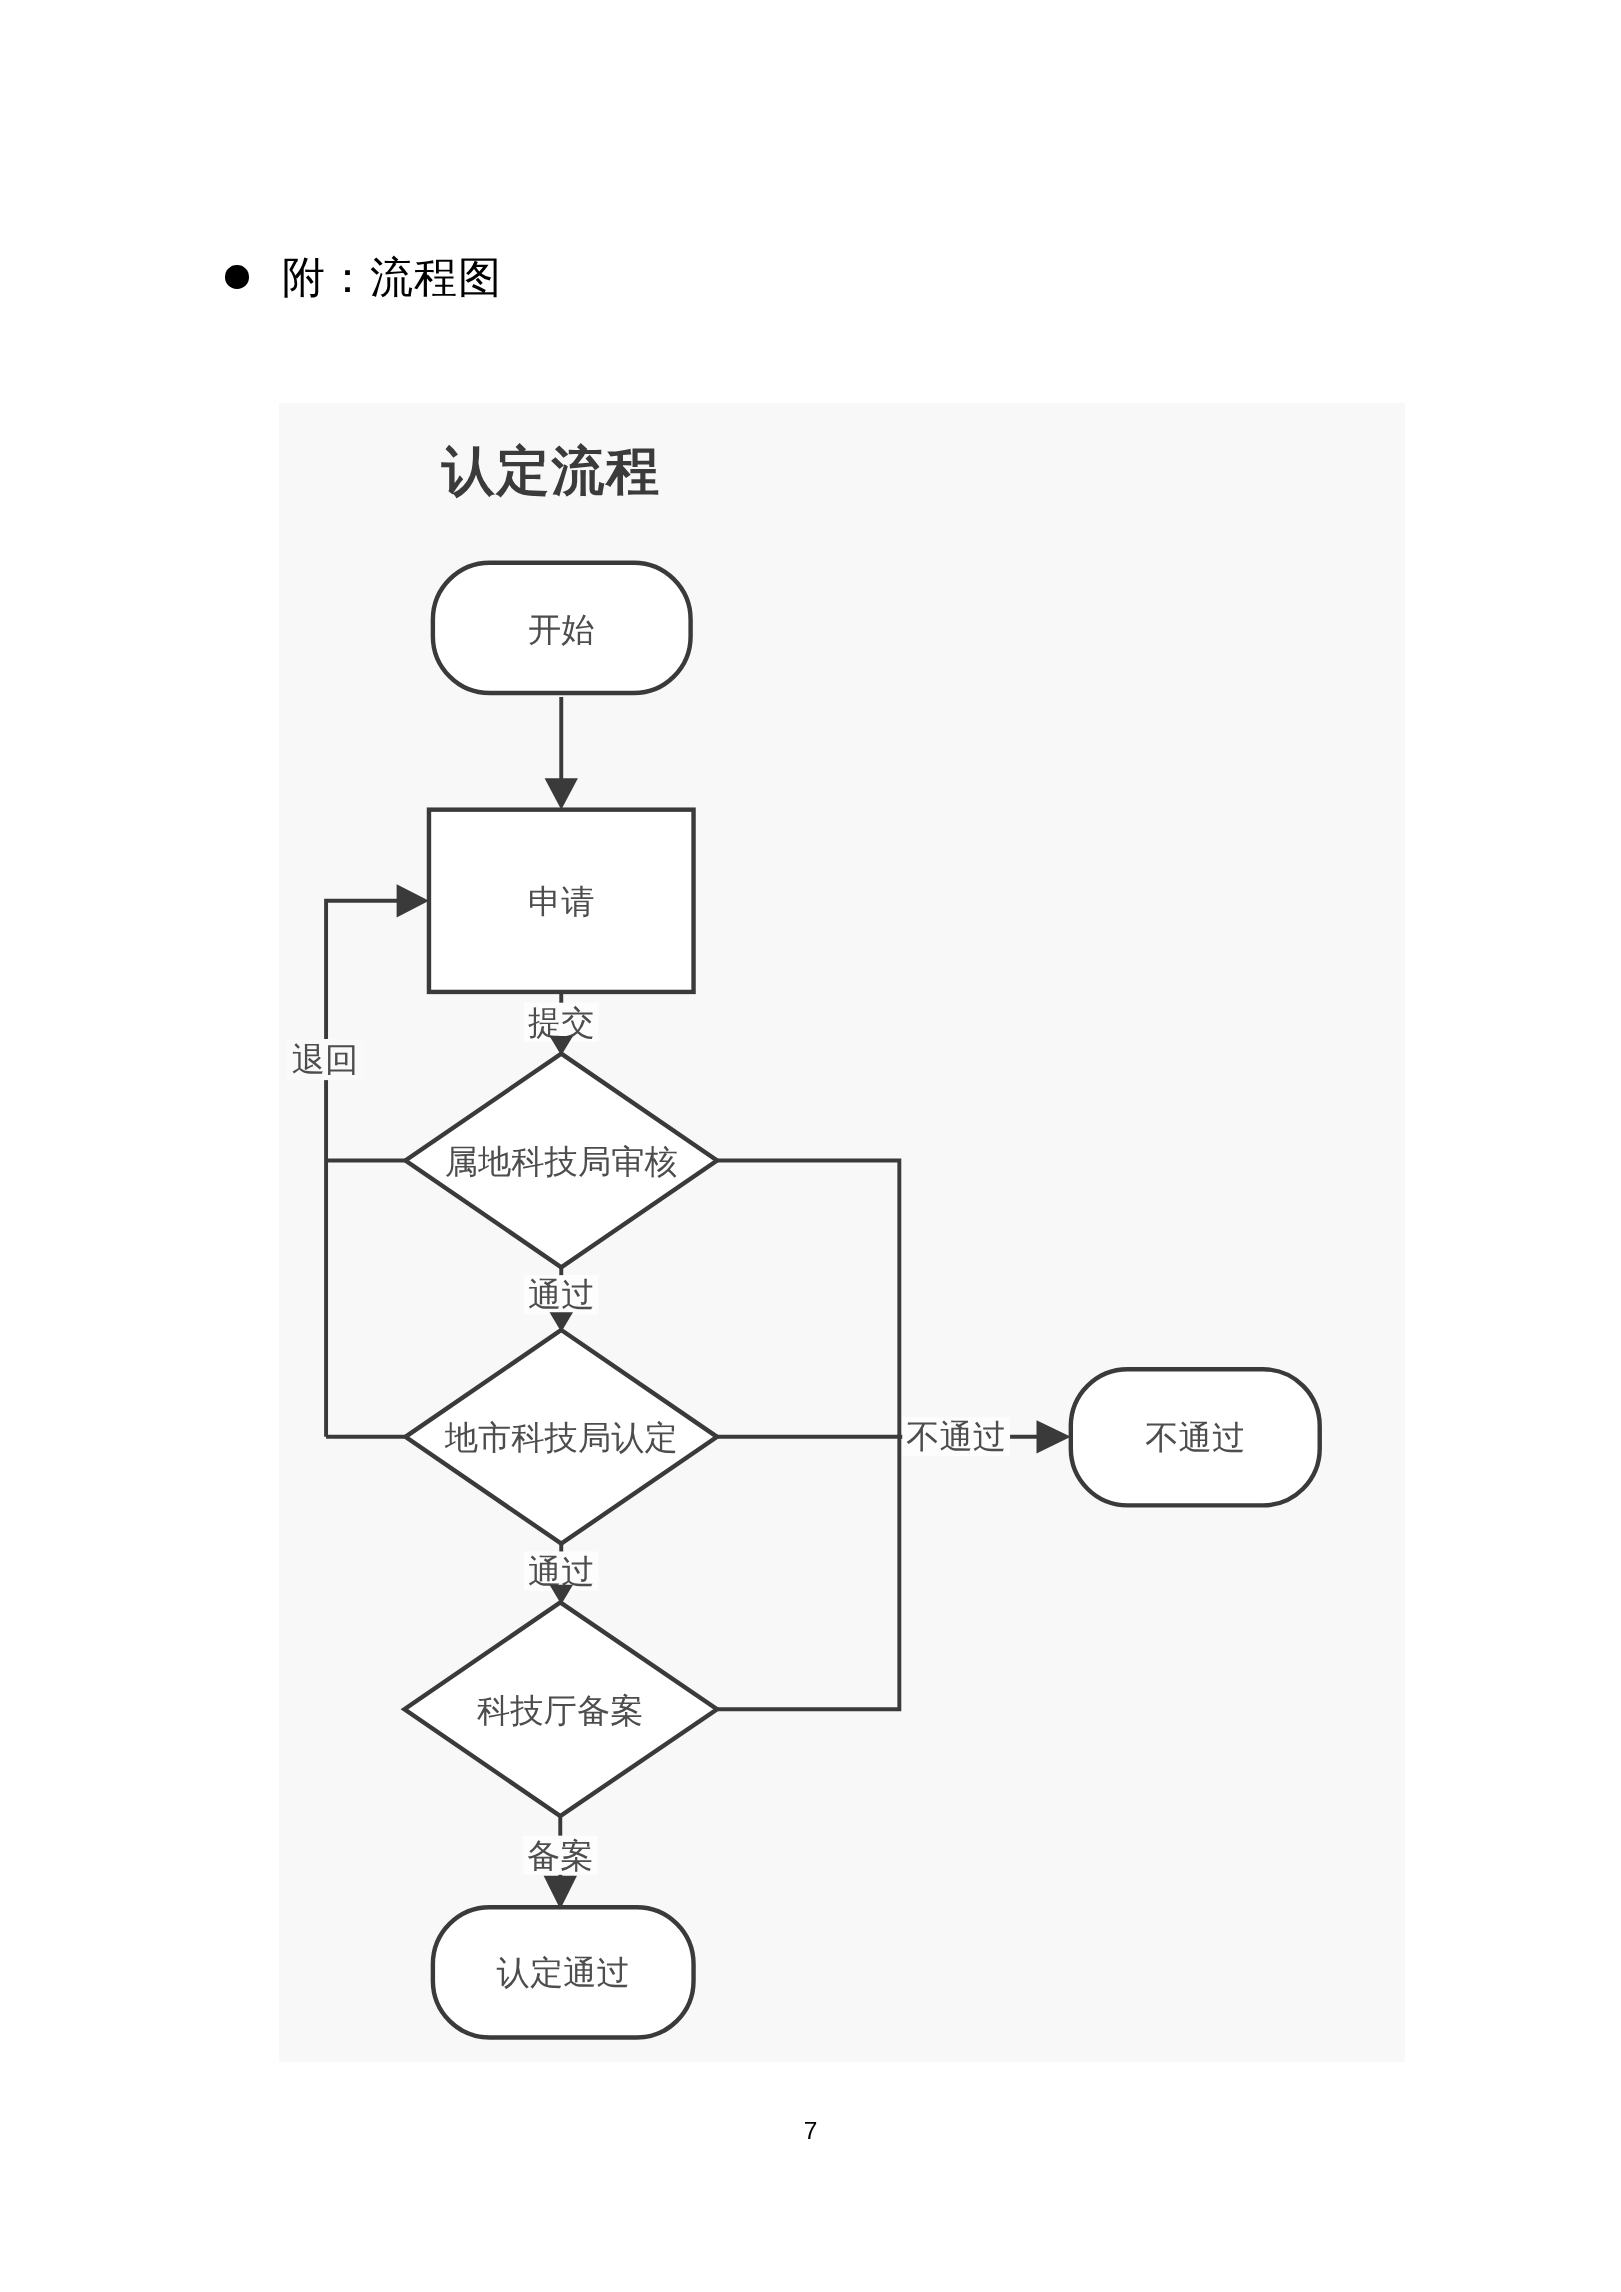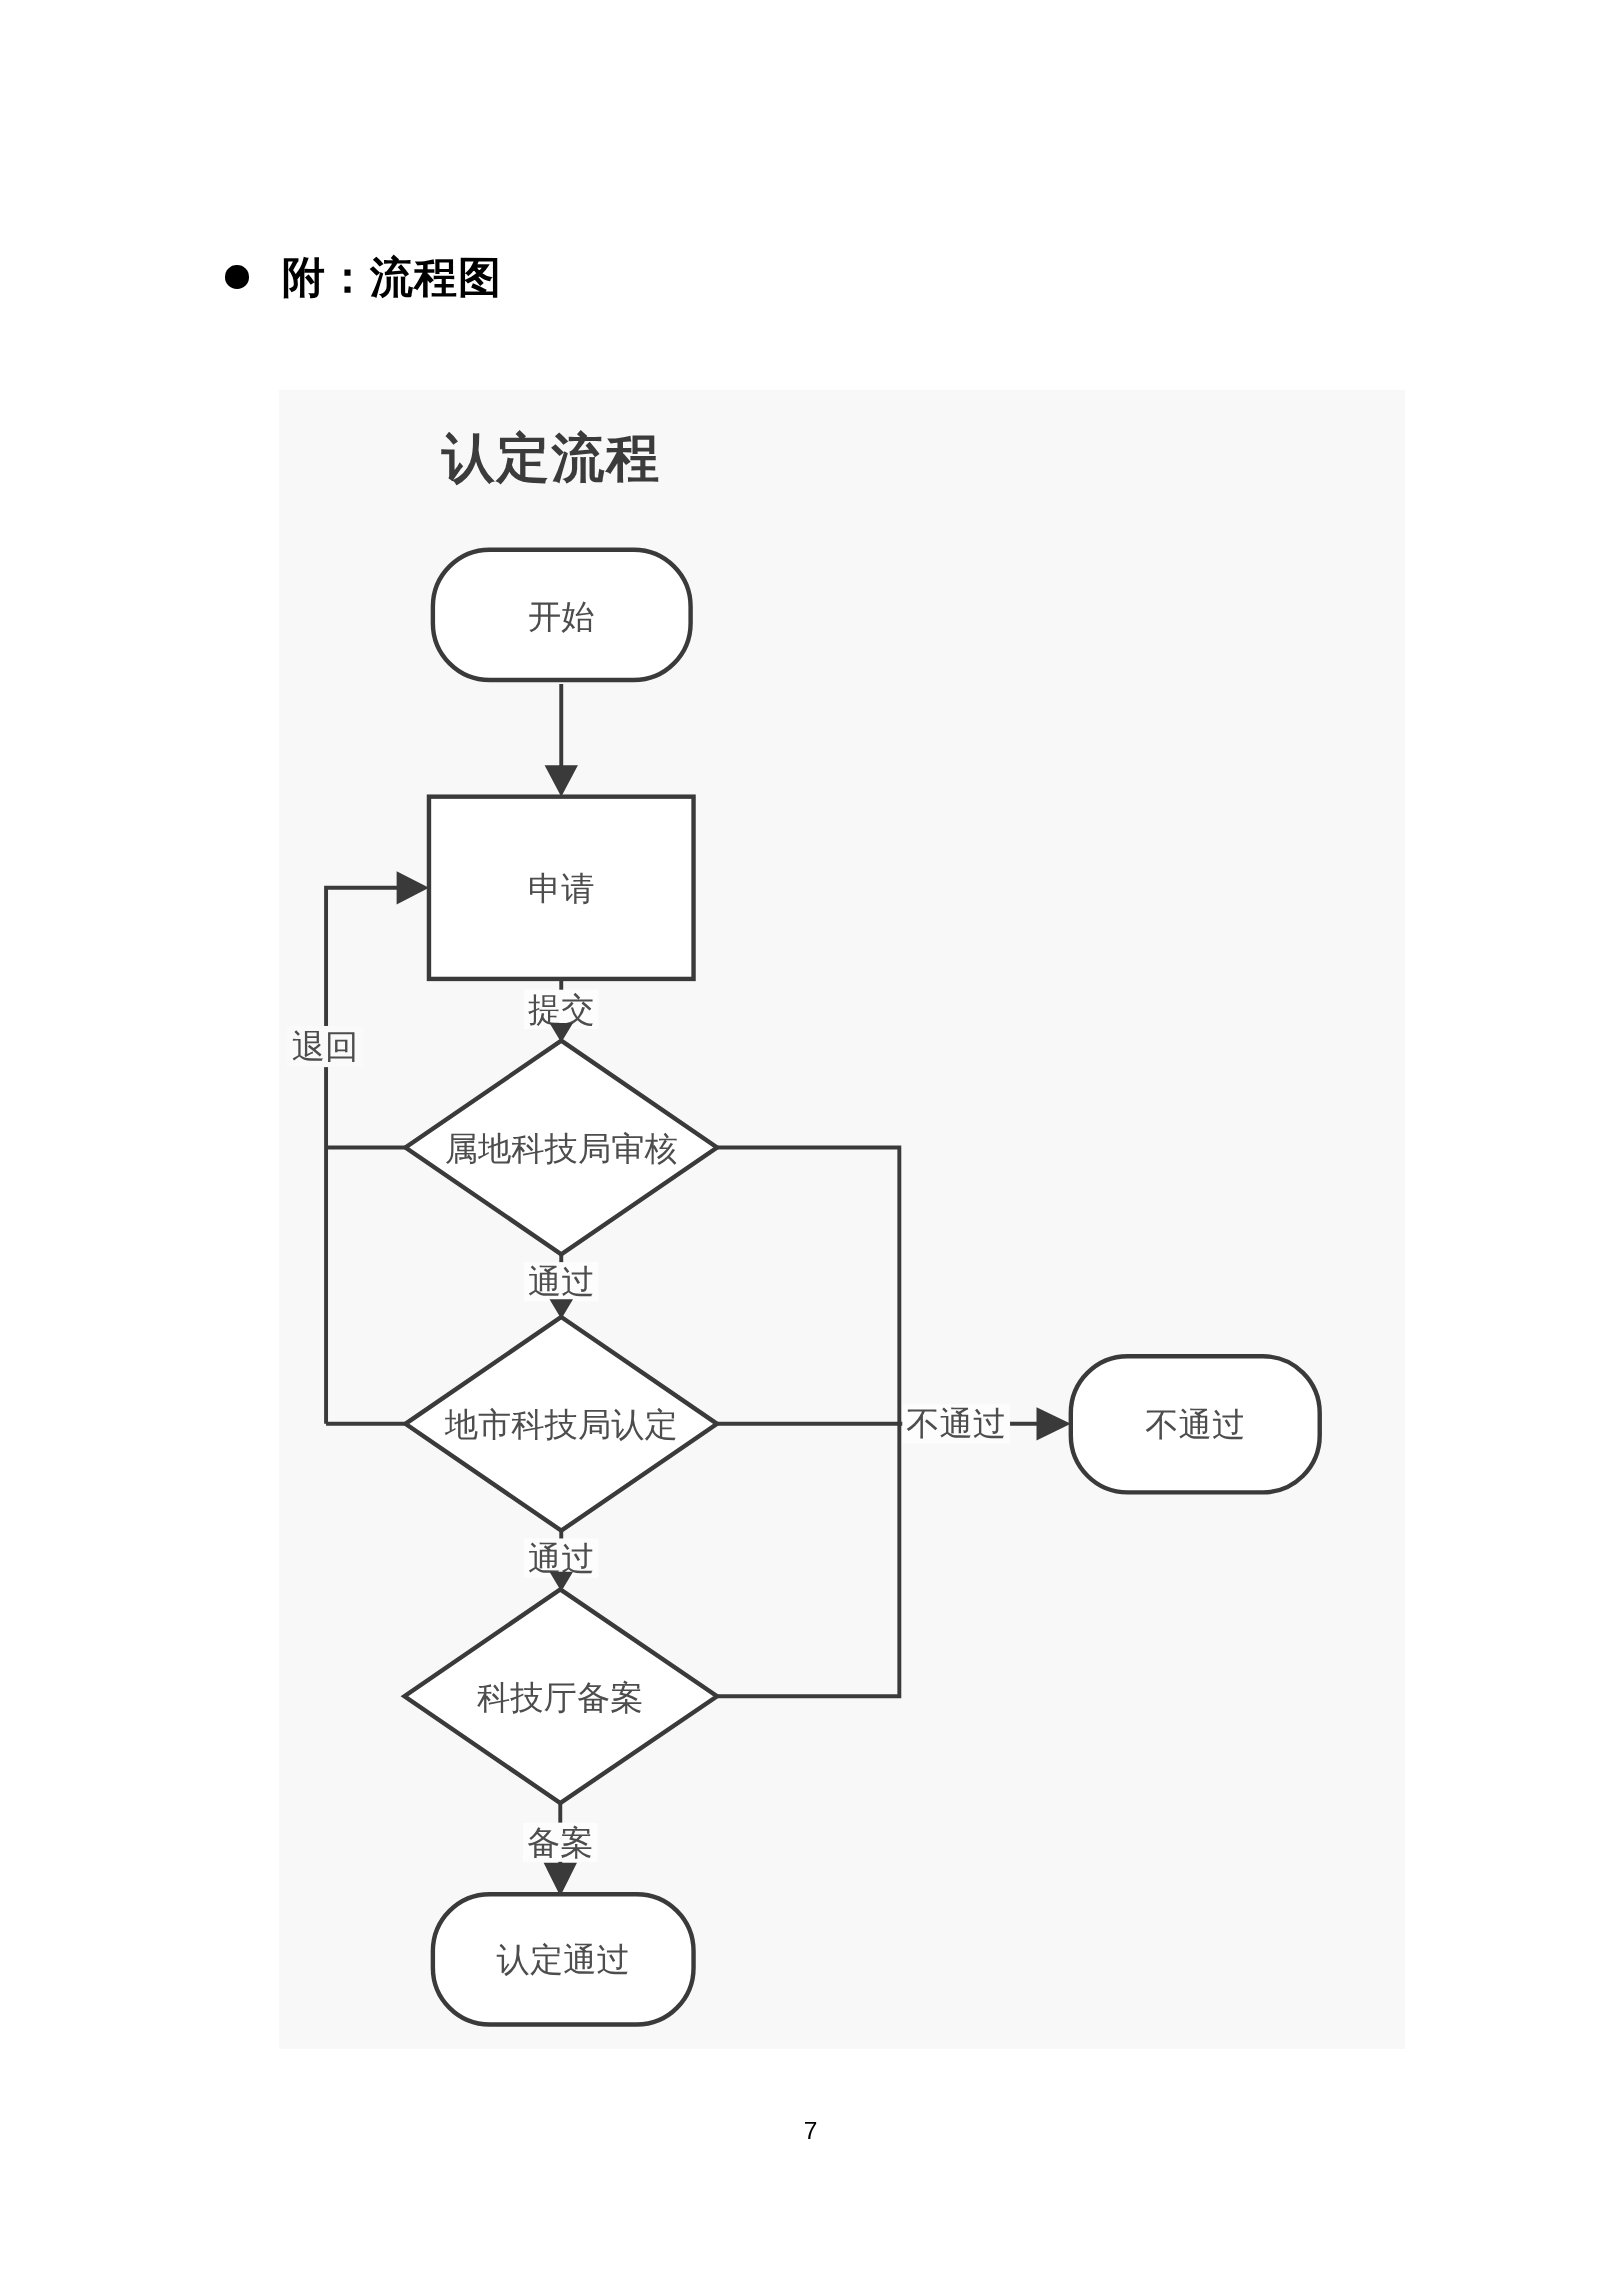--- a/index.html
+++ b/index.html
@@ -10,25 +10,25 @@
     font-family: "Liberation Sans", sans-serif;
     overflow: hidden;
   }
   .heading-bullet {
     position: absolute; left: 225px; top: 265px;
     width: 23.5px; height: 23.5px; border-radius: 50%;
     background: #000000;
   }
   .heading-text {
     position: absolute; left: 282px; top: 249px;
-    font-size: 43px; font-weight: 700; color: #000000;
+    font-size: 43px; font-weight: 400; color: #000000;
     letter-spacing: 1px; white-space: nowrap; text-align: right;
   }
   .flow-panel {
-    position: absolute; left: 279px; top: 390px;
+    position: absolute; left: 279px; top: 403px;
     width: 1126px; height: 1659px;
     background: #f8f8f8;
   }
   .flow-panel svg { position: absolute; left: 0; top: 0; }
   .page-number {
     position: absolute; left: 0; top: 2117px;
     width: 100%; text-align: center;
     font-size: 24.5px; color: #000000;
   }
   

